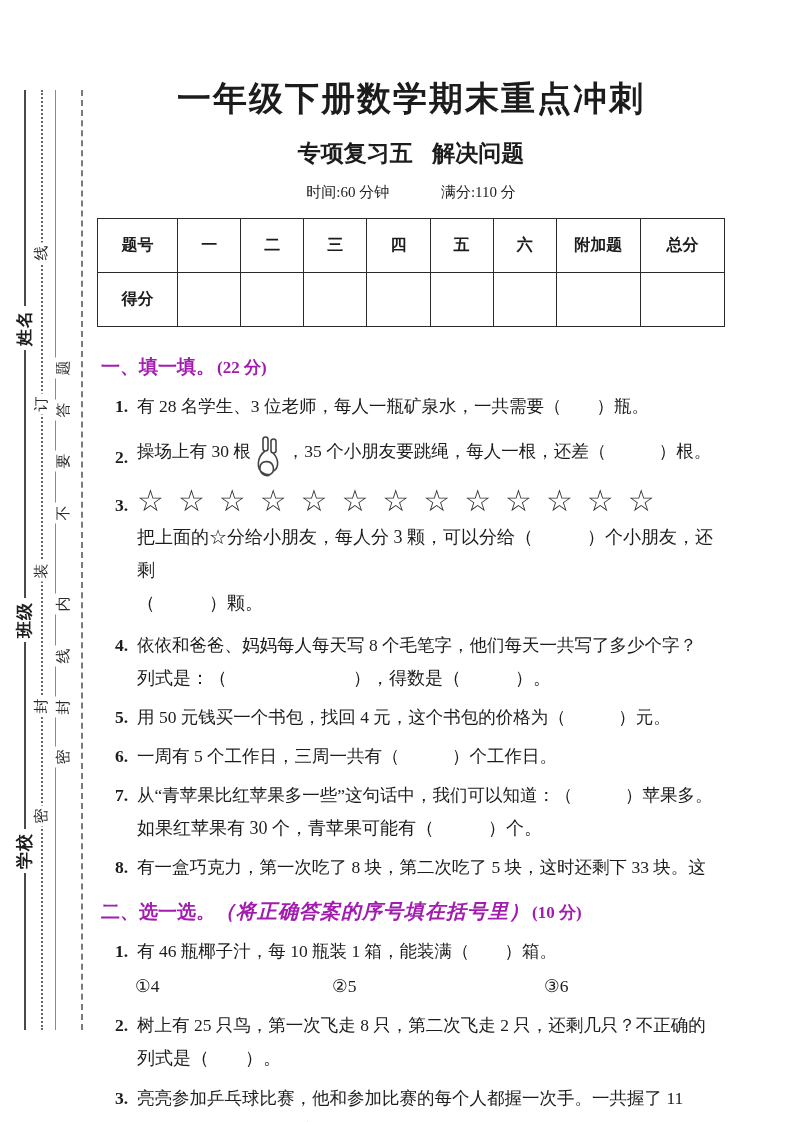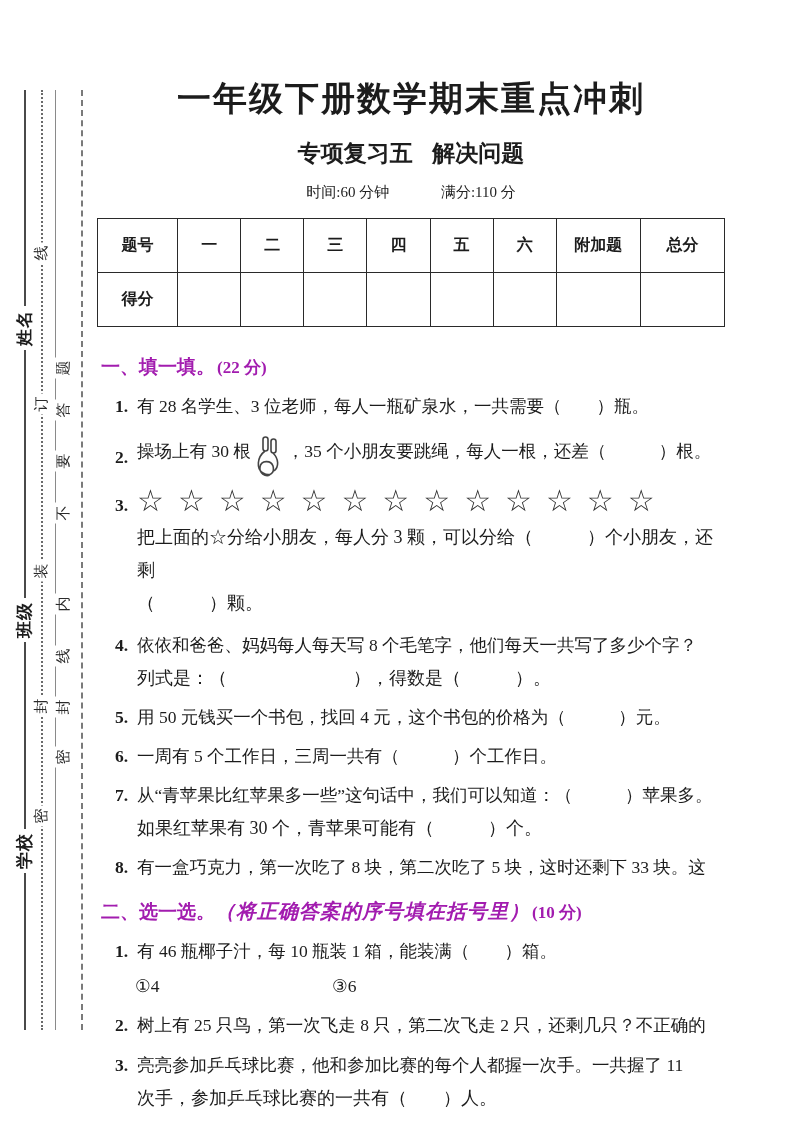--- a/index.html
+++ b/index.html
@@ -185,27 +185,29 @@
   <div class="sec-head" style="margin-top:14px">
     <span>二、选一选。</span><span class="note">（将正确答案的序号填在括号里）</span><span class="pts">(10 分)</span>
   </div>
 
   <div class="q" style="margin-top:10px">
     <span class="qnum">1.</span>
     <span>有 46 瓶椰子汁，每 10 瓶装 1 箱，能装满（　　）箱。</span>
   </div>
   <div class="opts">
     <span>①4</span>
+    <span>②5</span>
     <span>③6</span>
   </div>
 
   <div class="q" style="margin-top:7px">
     <span class="qnum">2.</span>
     <span>树上有 25 只鸟，第一次飞走 8 只，第二次飞走 2 只，还剩几只？不正确的</span>
   </div>
+  <div class="qline">列式是（　　）。</div>
 
   <div class="q" style="margin-top:7px">
     <span class="qnum">3.</span>
     <span>亮亮参加乒乓球比赛，他和参加比赛的每个人都握一次手。一共握了 11</span>
   </div>
   <div class="qline">次手，参加乒乓球比赛的一共有（　　）人。</div>
 
 </div>
 
 </body></html>

